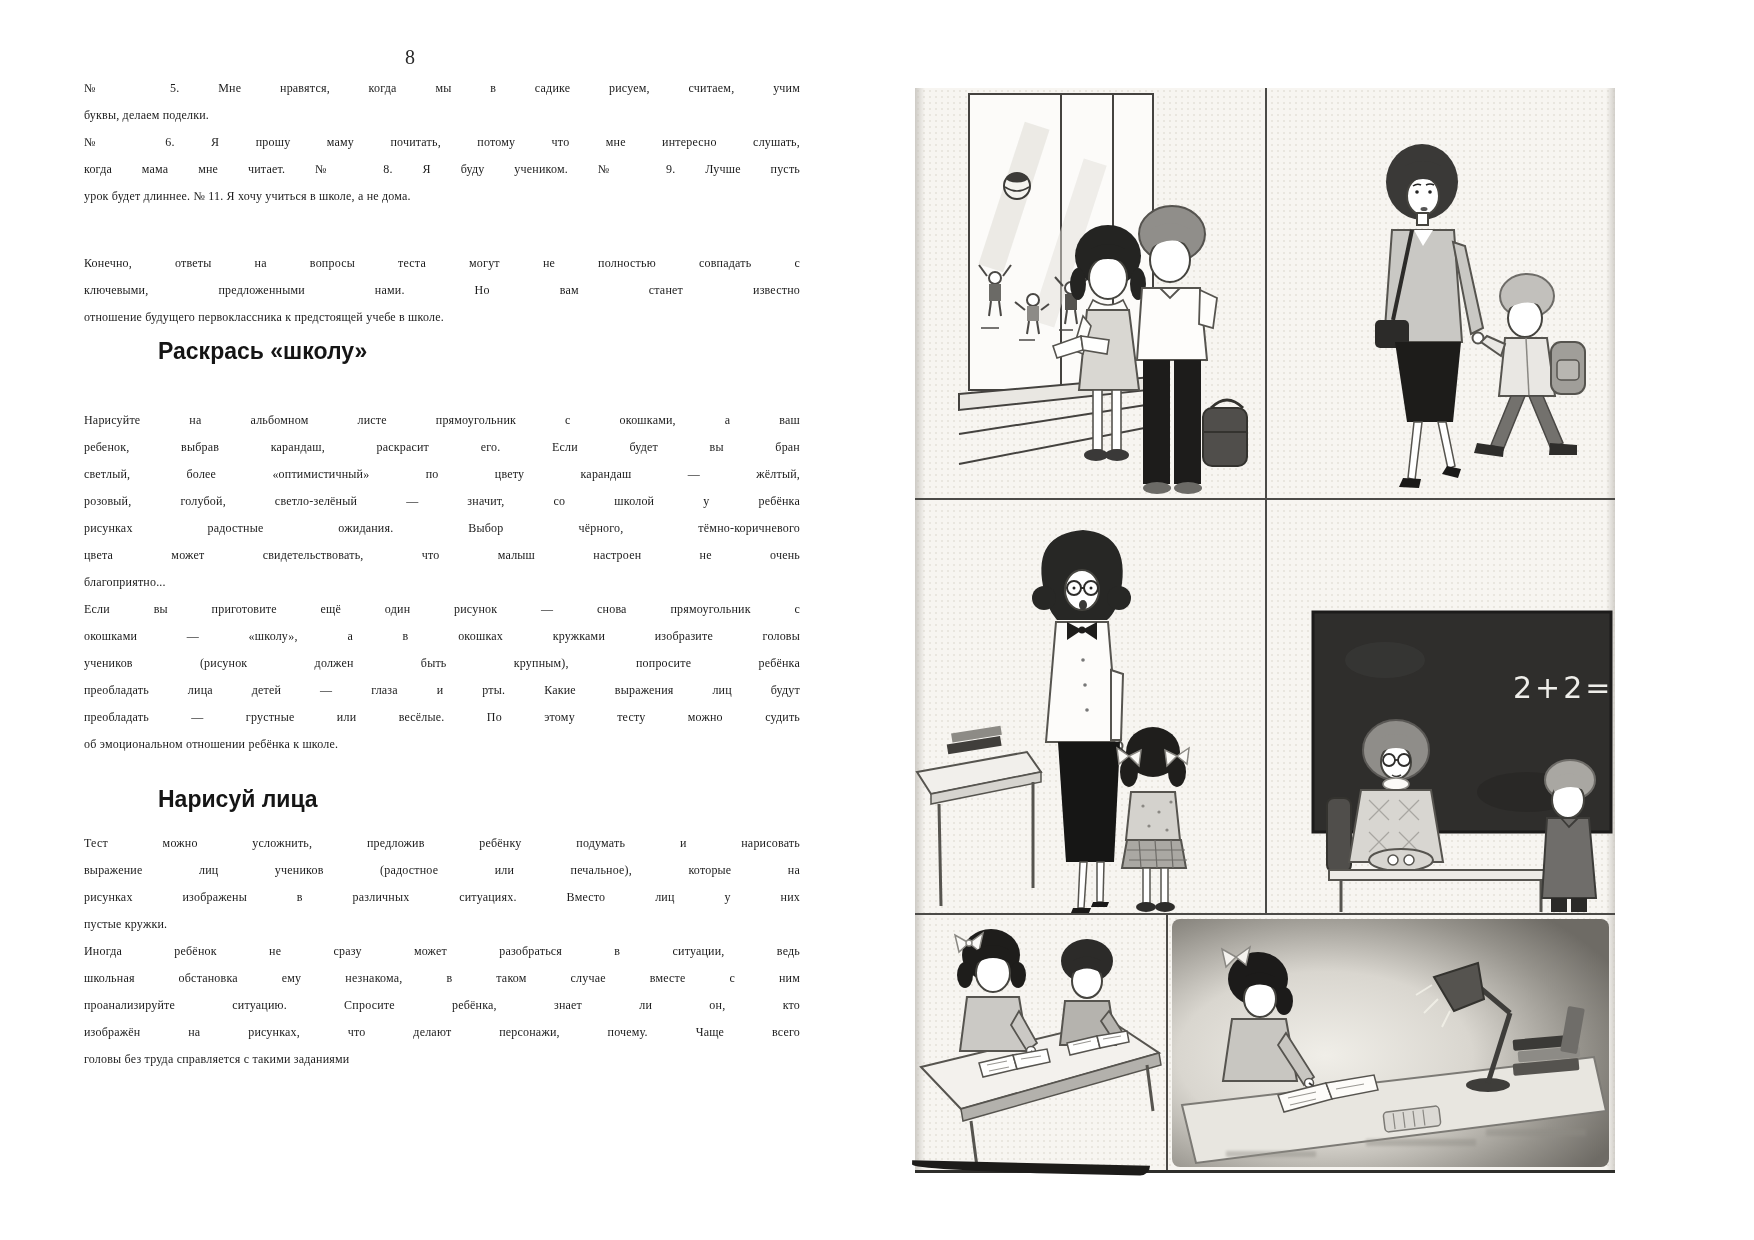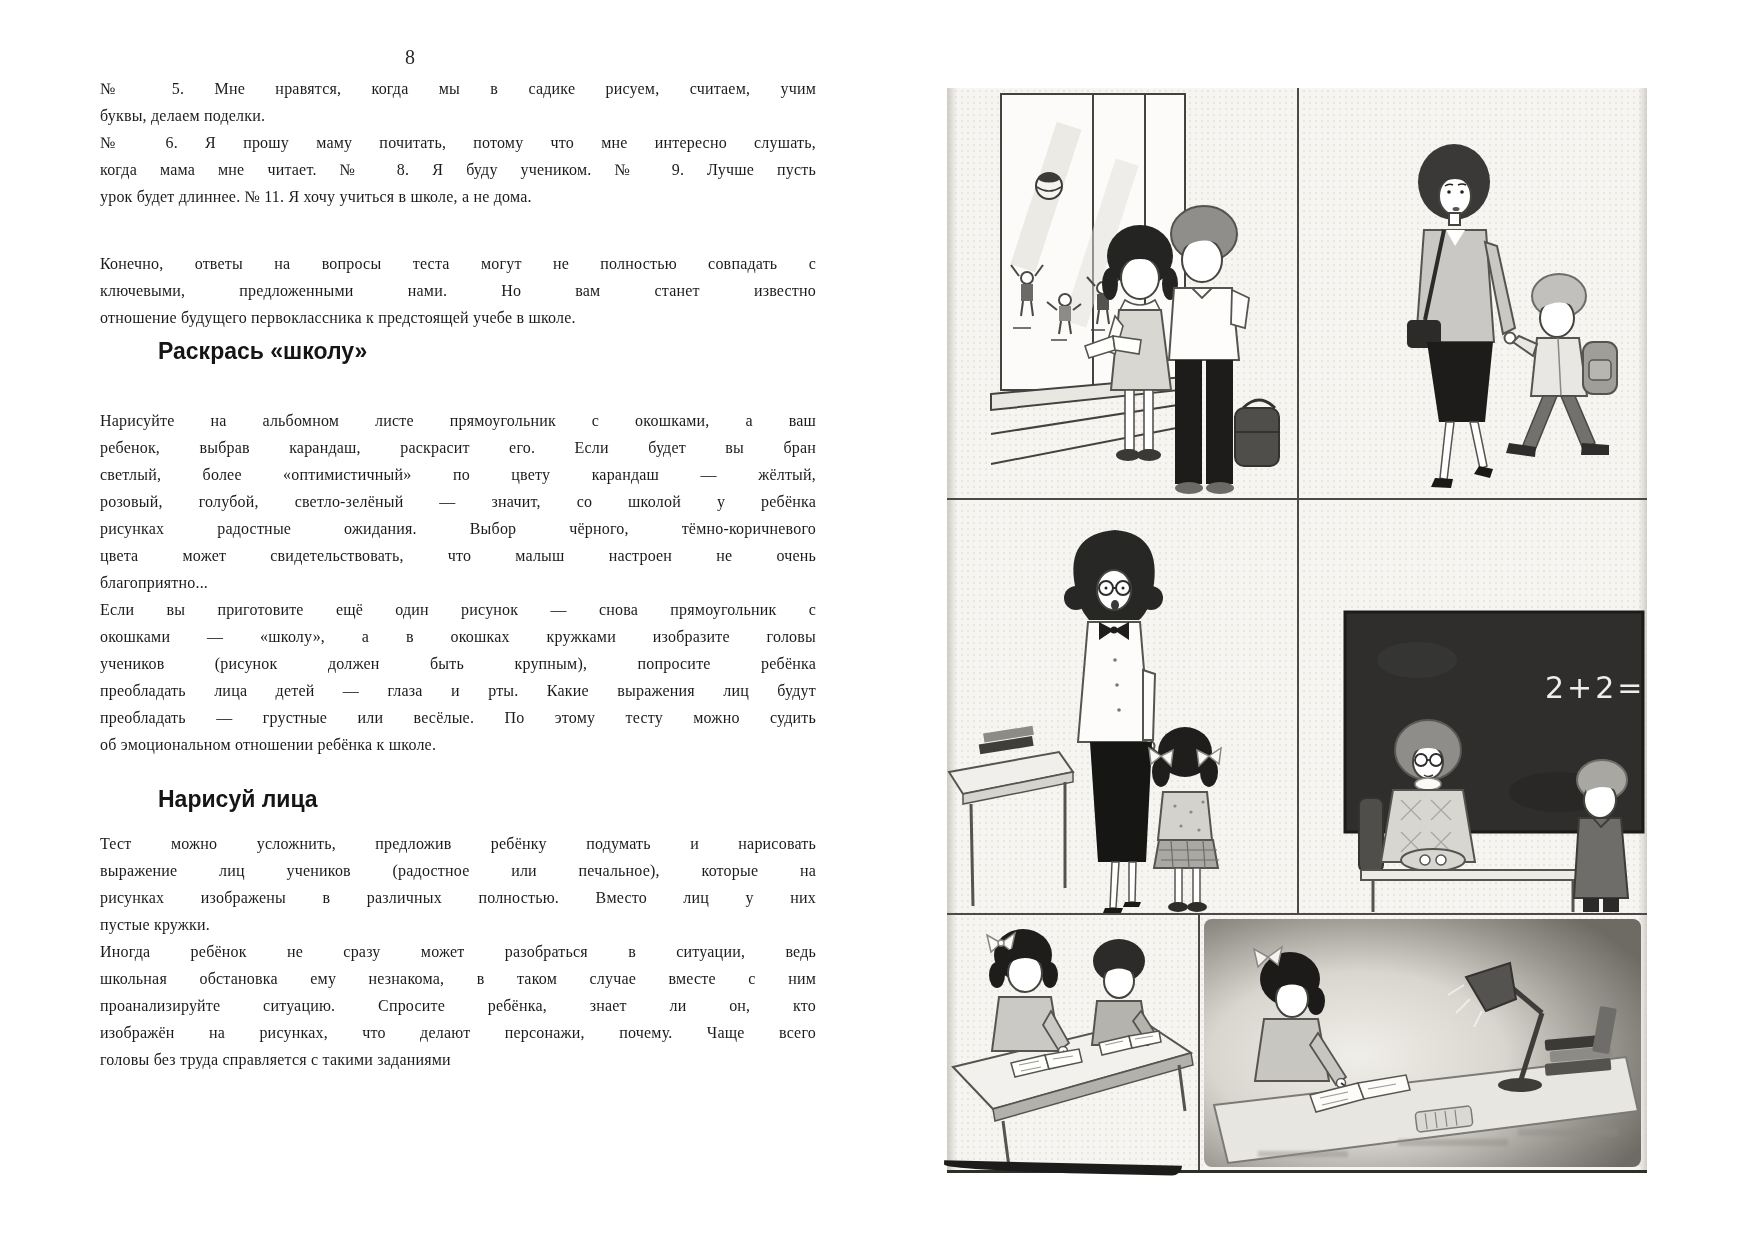--- a/index.html
+++ b/index.html
@@ -5,34 +5,33 @@
   html,body { margin:0; padding:0; background:#ffffff; }
   .page {
     position:relative; width:1754px; height:1240px; background:#ffffff;
     overflow:hidden; color:#1b1b1b;
     font-family:"Liberation Serif", serif;
   }
   .pageno {
     position:absolute; left:340px; top:46px; width:140px; text-align:center;
     font-size:20px; color:#2a2a2a;
   }
-  .para { position:absolute; left:100px; width:716px; font-size:16px; line-height:27px; letter-spacing:0.2px; }
+  .para { position:absolute; left:84px; width:716px; font-size:12px; line-height:27px; letter-spacing:0.2px; }
   .ln { text-align:justify; text-align-last:justify; }
   .ln.last { text-align:center; text-align-last:left; }
   .head {
     position:absolute; left:158px; font-family:"Liberation Sans", sans-serif;
     font-weight:bold; font-size:23px; color:#151515;
   }
   
   .sheet {
     position:absolute; left:915px; top:88px; width:700px; height:1085px;
     background-color:#f7f5f1;
     background-image:radial-gradient(#e9e6df 0.9px, rgba(0,0,0,0) 0.9px);
     background-size:6px 6px;
-    margin-left:32px;
   }
   .edgeL { position:absolute; left:0; top:0; width:10px; height:1085px;
     background:linear-gradient(90deg,#c6c3bd,rgba(198,195,189,0)); opacity:.85; }
   .edgeR { position:absolute; right:0; top:0; width:9px; height:1085px;
     background:linear-gradient(270deg,#ccc9c3,rgba(204,201,195,0)); opacity:.85; }
   .gridline { position:absolute; background:#4b4a47; }
   .bottomline { position:absolute; left:0; top:1082px; width:700px; height:3px; background:#2f2e2b; }
   .curl { position:absolute; left:-3px; top:1075px; width:238px; height:10px; background:#1d1c1a;
     border-radius:0 0 12px 70%; transform:rotate(1.3deg); }
   .panel { position:absolute; }
@@ -74,21 +73,21 @@
     <div class="ln">преобладать лица детей — глаза и рты. Какие выражения лиц будут</div>
     <div class="ln">преобладать — грустные или весёлые. По этому тесту можно судить</div>
     <div class="ln last">об эмоциональном отношении ребёнка к школе.</div>
   </div>
 
   <div class="head" style="top:786px">Нарисуй лица</div>
 
   <div class="para" style="top:830px">
     <div class="ln">Тест можно усложнить, предложив ребёнку подумать и нарисовать</div>
     <div class="ln">выражение лиц учеников (радостное или печальное), которые на</div>
-    <div class="ln">рисунках изображены в различных полностью. Вместо лиц у них</div>
+    <div class="ln">рисунках изображены в различных ситуациях. Вместо лиц у них</div>
     <div class="ln last">пустые кружки.</div>
     <div class="ln">Иногда ребёнок не сразу может разобраться в ситуации, ведь</div>
     <div class="ln">школьная обстановка ему незнакома, в таком случае вместе с ним</div>
     <div class="ln">проанализируйте ситуацию. Спросите ребёнка, знает ли он, кто</div>
     <div class="ln">изображён на рисунках, что делают персонажи, почему. Чаще всего</div>
     <div class="ln last">головы без труда справляется с такими заданиями</div>
   </div>
 
   <div class="sheet">
     <div class="edgeL"></div>

